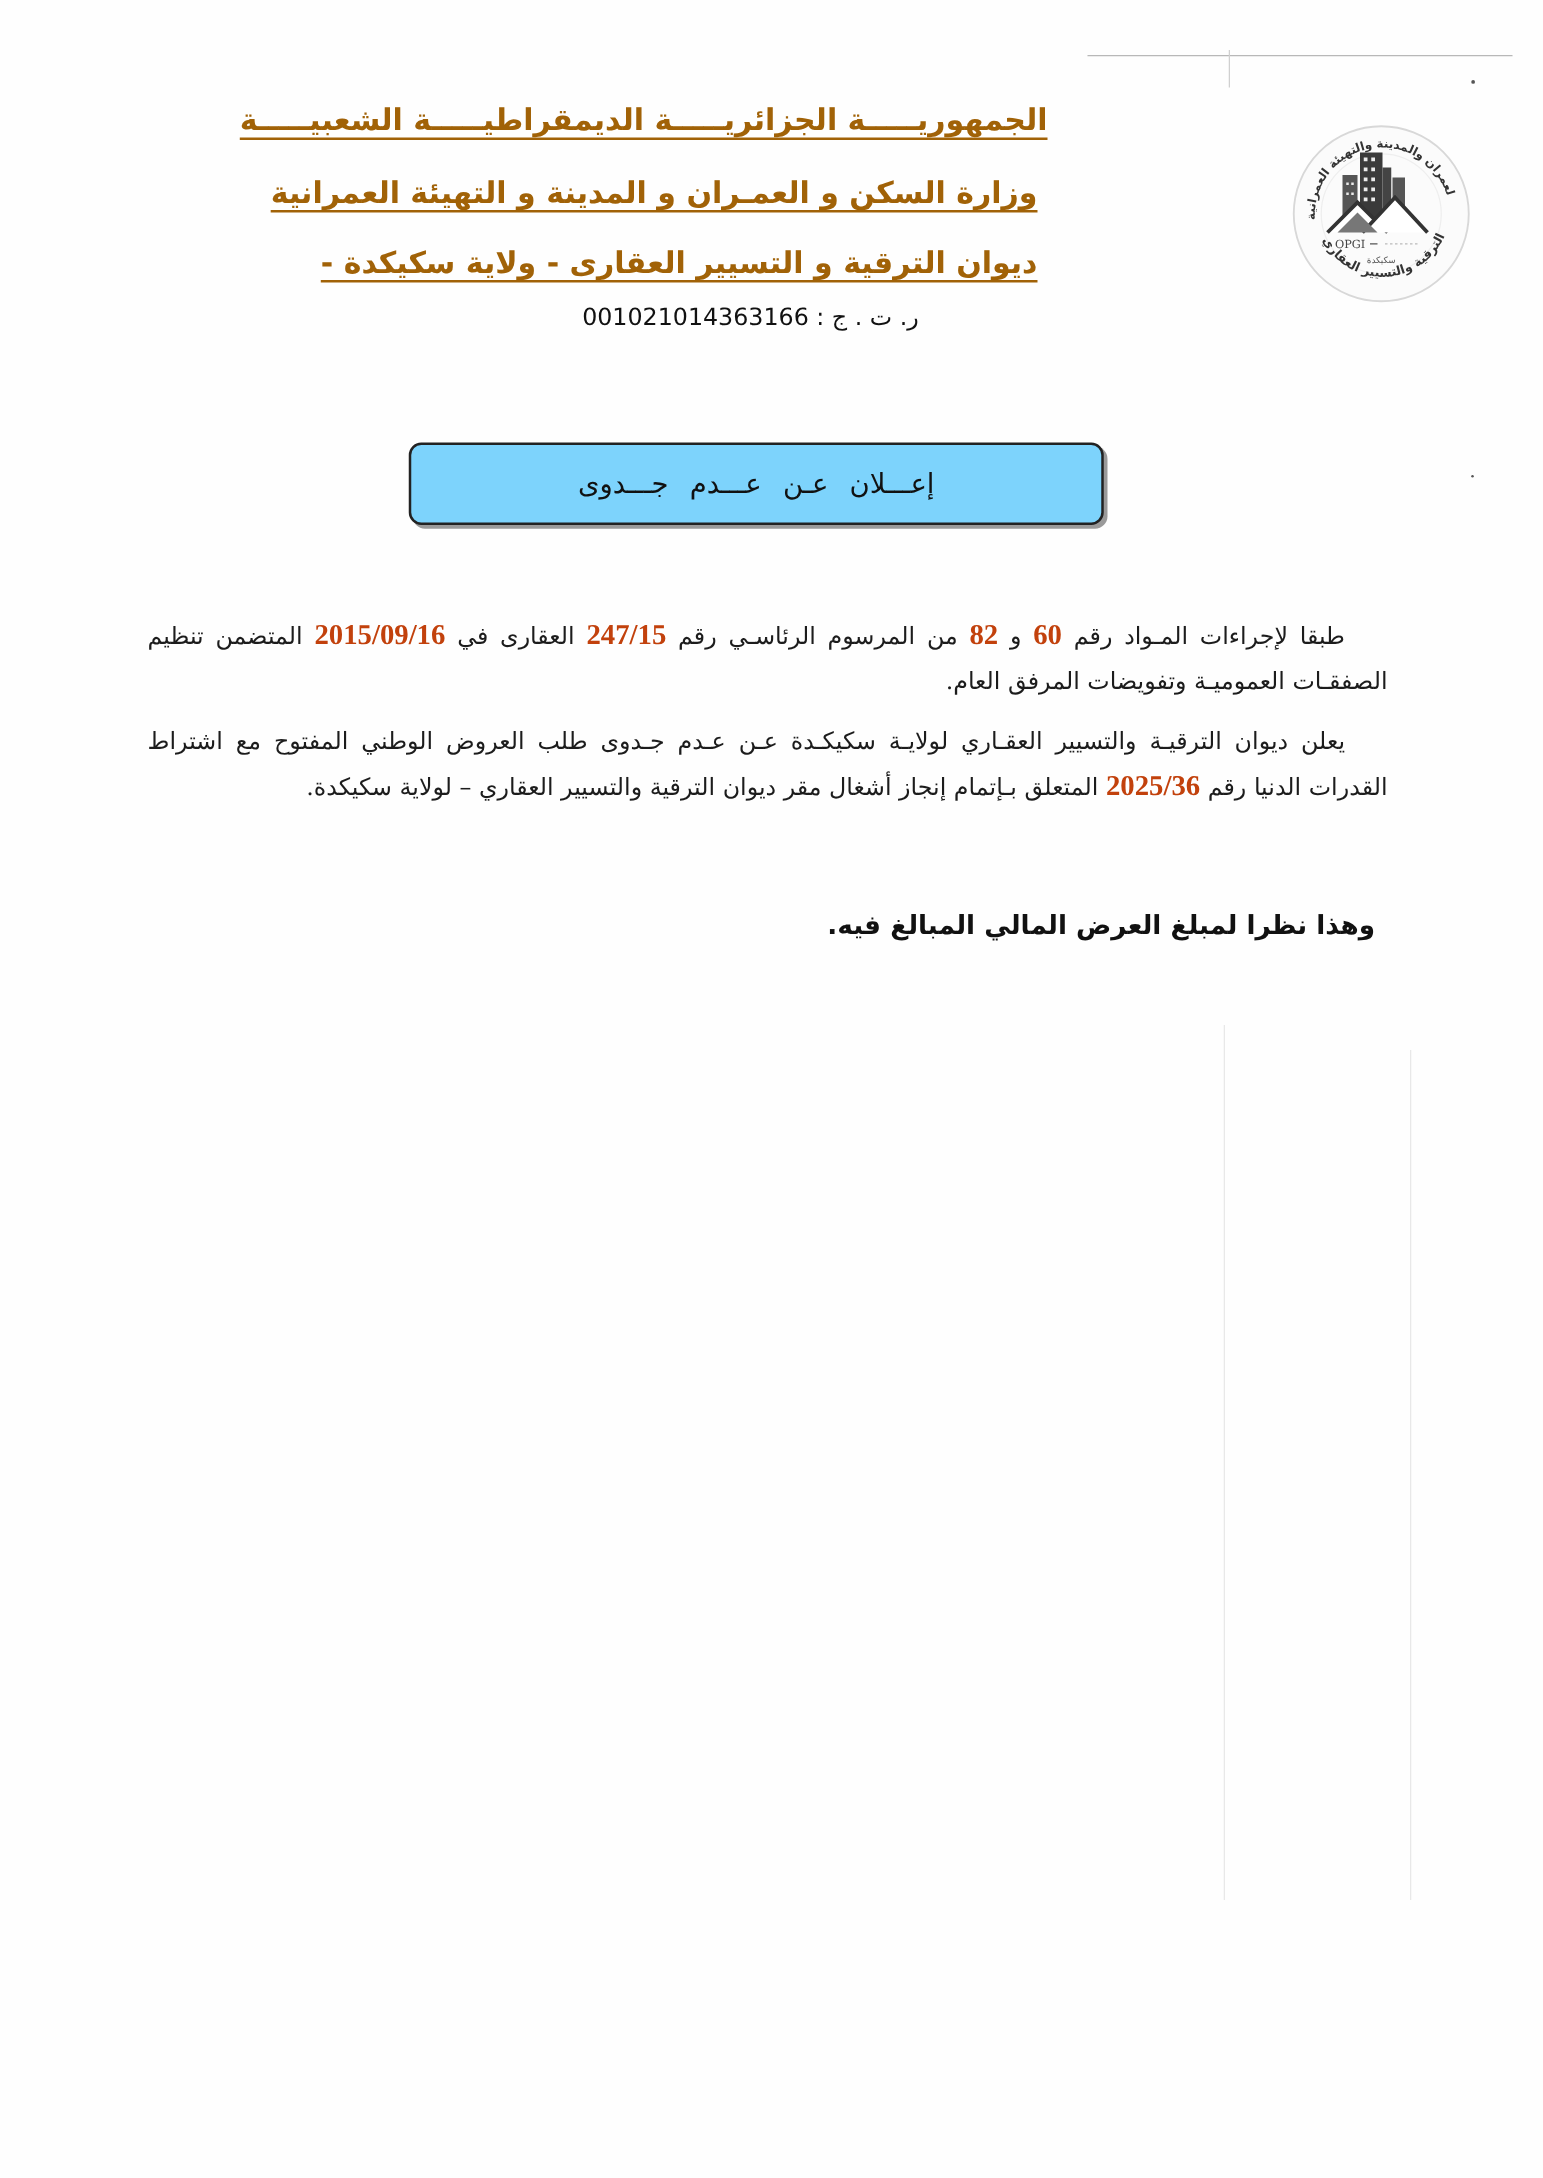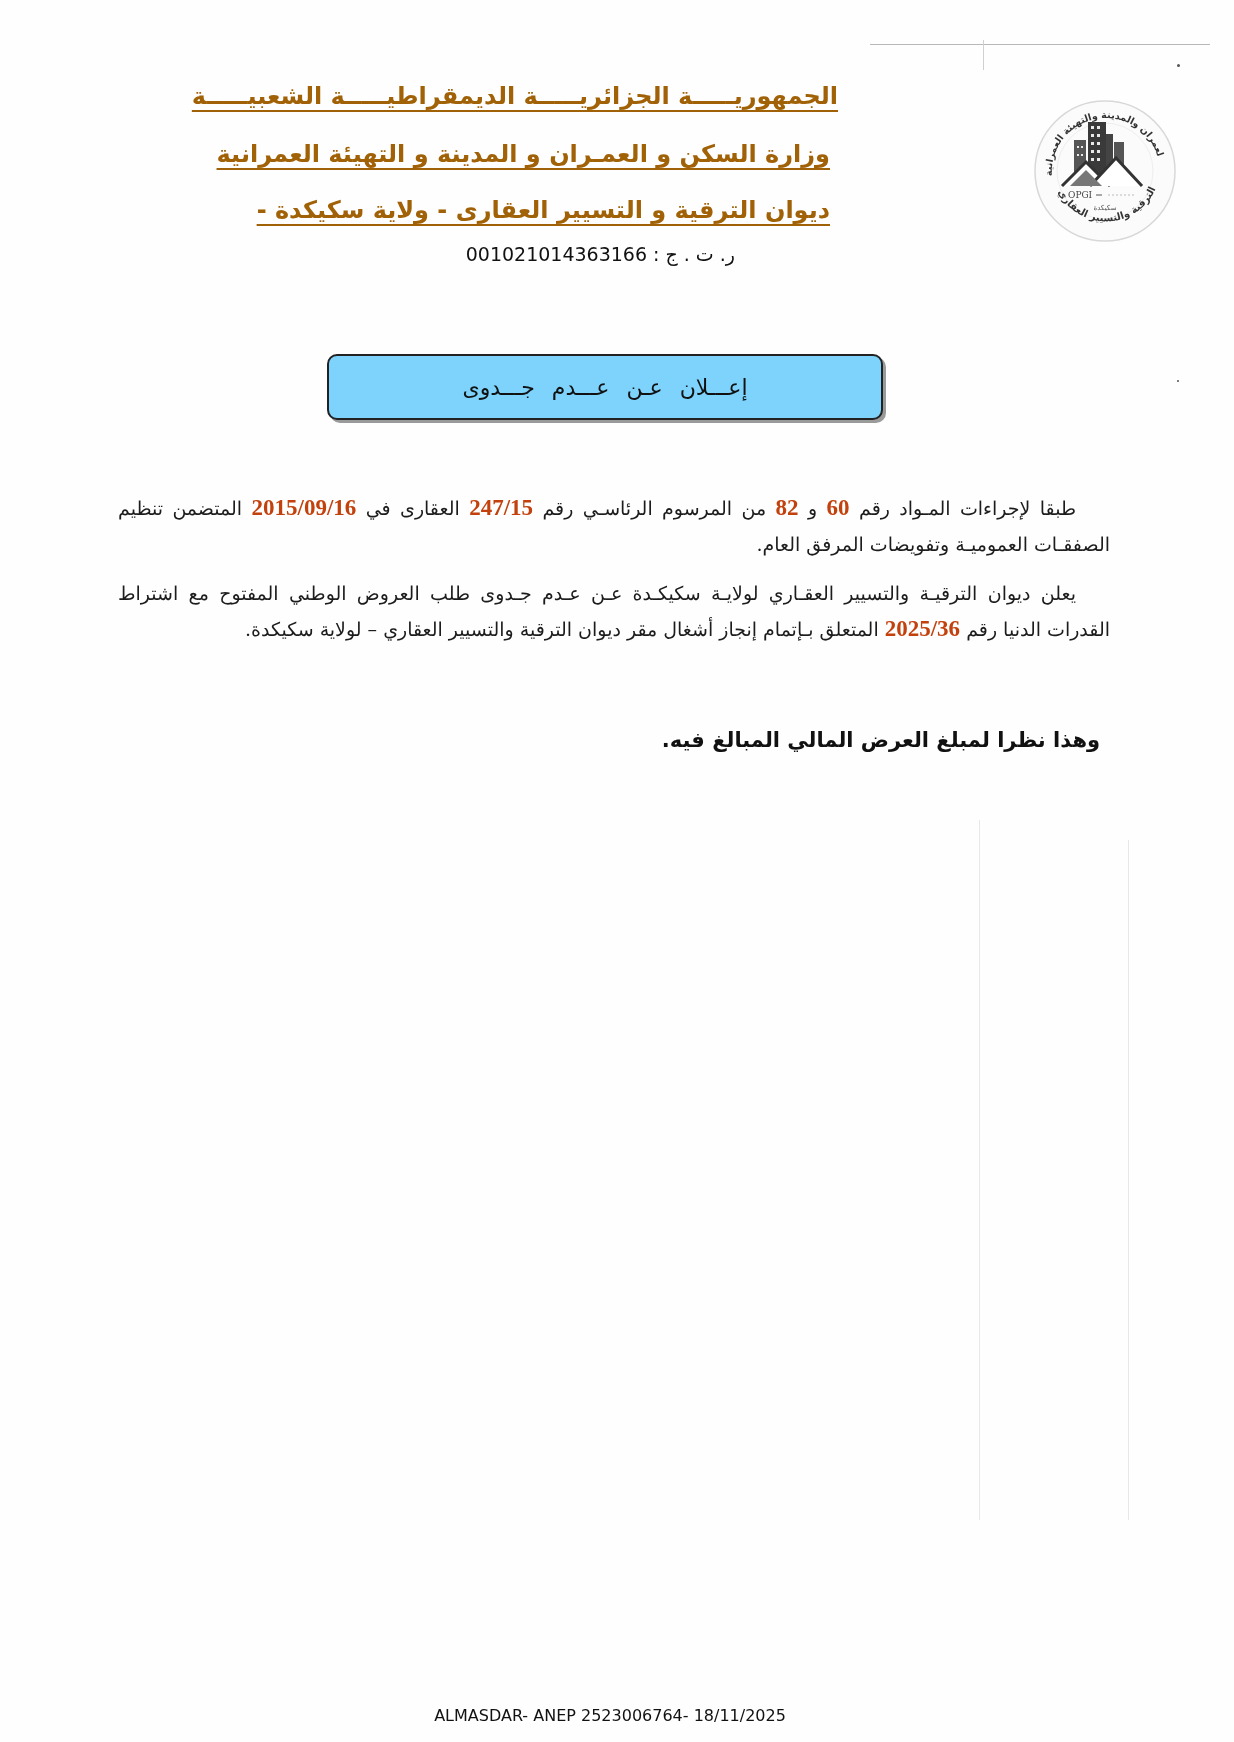--- a/index.html
+++ b/index.html
@@ -226,17 +226,14 @@
   <div class="body-text p1">
     <span>طبقا لإجراءات المـواد رقم </span><span class="num">60</span><span> و </span><span class="num">82</span><span> من المرسوم الرئاسـي رقم </span><span class="num">247/15</span><span> العقارى في </span><span class="num">2015/09/16</span><span> المتضمن تنظيم الصفقـات العموميـة وتفويضات المرفق العام.</span>
   </div>
 
   <div class="body-text p2">
     <span>يعلن ديوان الترقيـة والتسيير العقـاري لولايـة سكيكـدة عـن عـدم جـدوى طلب العروض الوطني المفتوح مع اشتراط القدرات الدنيا رقم </span><span class="num">2025/36</span><span> المتعلق بـإتمام إنجاز أشغال مقر ديوان الترقية والتسيير العقاري – لولاية سكيكدة.</span>
   </div>
 
   <div class="closing">وهذا نظرا لمبلغ العرض المالي المبالغ فيه.</div>
 
-  <div class="footer">
-    <span>ALMASDAR- ANEP 2523006764- 18/11/2025</span>
-  </div>
 
 </div>
 
 </body></html>

